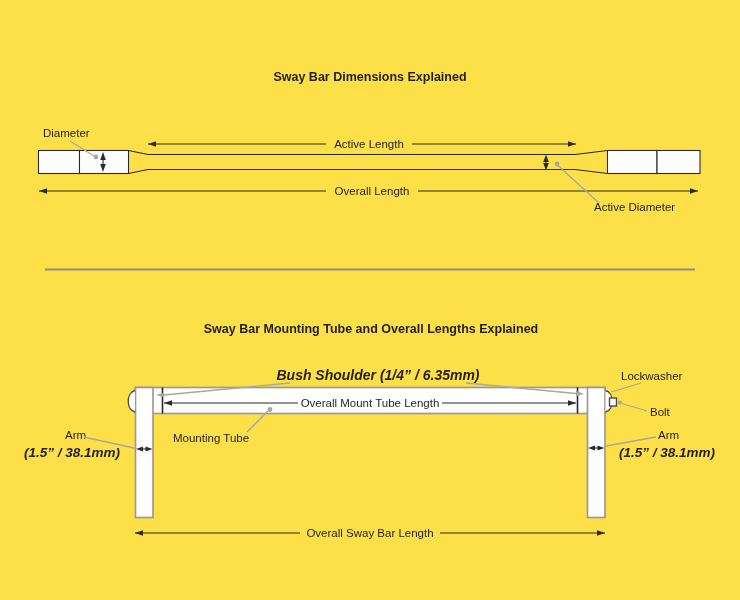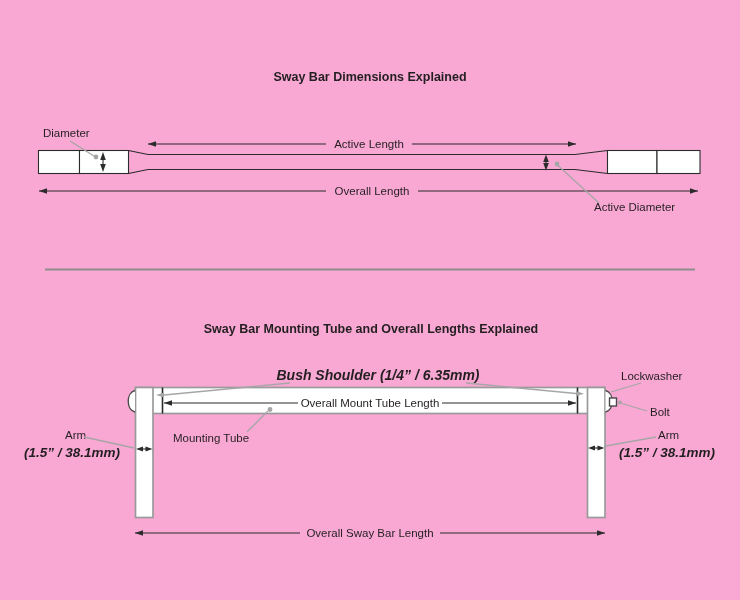--- a/index.html
+++ b/index.html
@@ -3,21 +3,21 @@
 <meta charset="utf-8">
 <style>
   :root{
     --ink:#231f20;
     --structure-gray:#9a9a9a;
     --leader-gray:#a6a6a6;
     --divider-gray:#8e8e8e;
     --dark-line:#2b2b2b;
   }
   html,body{margin:0;padding:0;background:#fff;}
-  #stage{position:relative;width:740px;height:600px;background:#f9a8d4;overflow:hidden;}
+  #stage{position:relative;width:740px;height:600px;background:#fde047;overflow:hidden;}
   svg{display:block;}
   .t-label{font-family:"Liberation Sans",sans-serif;font-size:11.5px;fill:var(--ink);}
   .t-title{font-family:"Liberation Sans",sans-serif;font-size:12.5px;font-weight:700;fill:var(--ink);}
   .t-em{font-family:"Liberation Sans",sans-serif;font-size:14px;font-weight:700;font-style:italic;fill:var(--ink);}
   .t-em-sm{font-family:"Liberation Sans",sans-serif;font-size:13.5px;font-weight:700;font-style:italic;fill:var(--ink);}
   .dim{stroke:var(--dark-line);stroke-width:1.1;}
   .dimhead{fill:var(--dark-line);}
   .bar{stroke:var(--dark-line);stroke-width:1.1;fill:#fff;}
   .barline{stroke:var(--dark-line);stroke-width:1.1;fill:none;}
   .gray-struct{stroke:var(--structure-gray);stroke-width:1.7;fill:#fff;}

